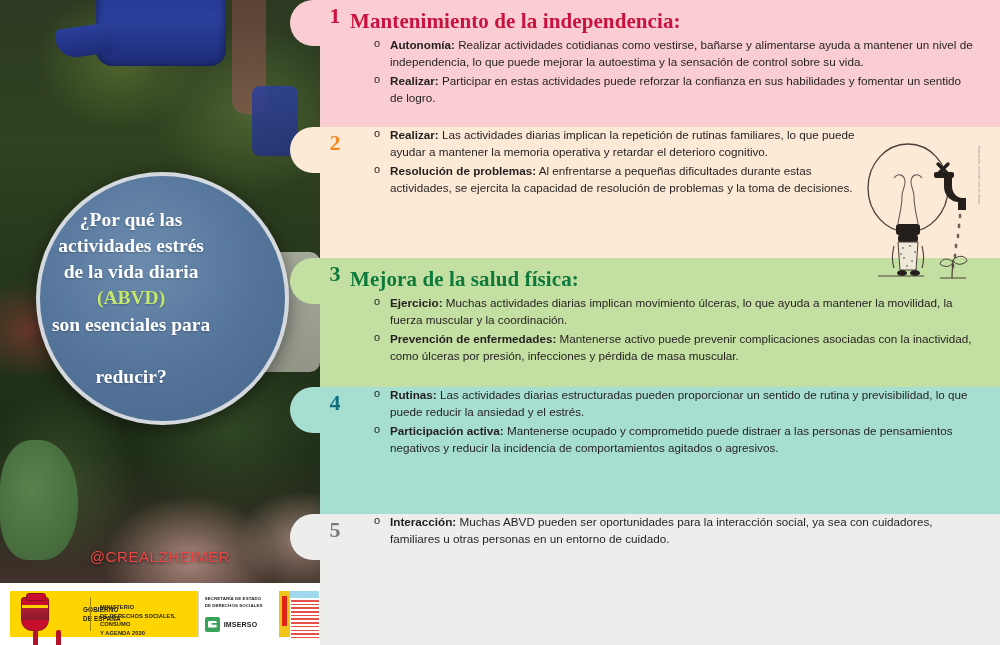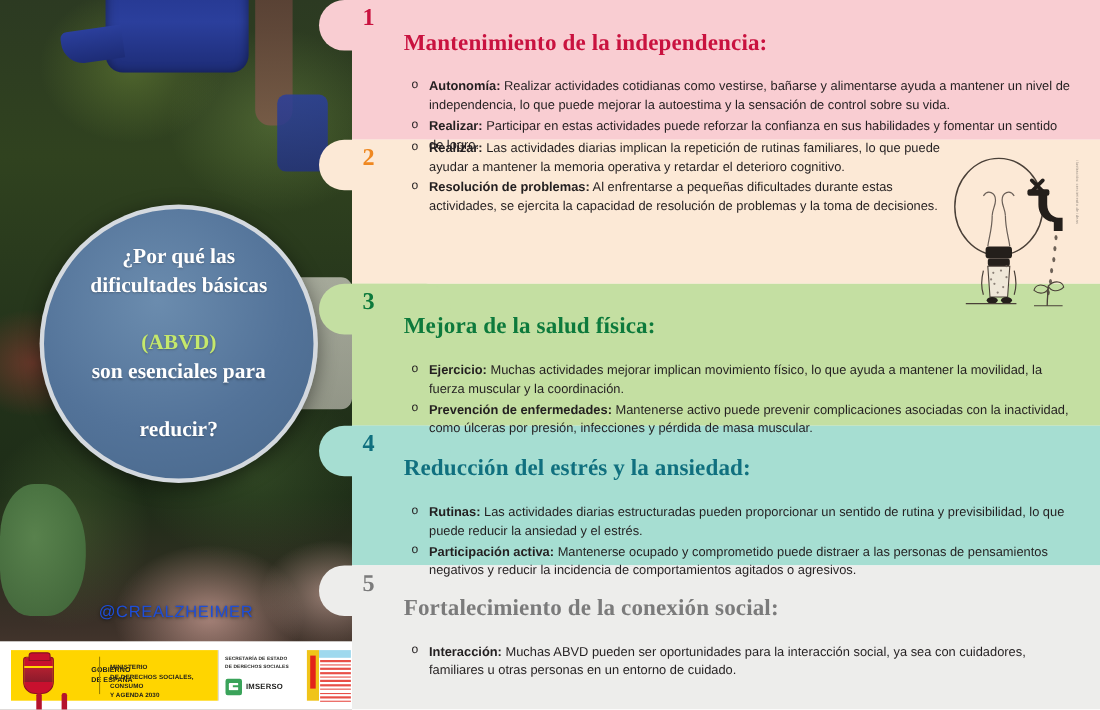--- a/index.html
+++ b/index.html
@@ -50,31 +50,31 @@
     background:radial-gradient(ellipse at 40% 40%, #5f8d54, #3f6b3a);
     border-radius:40% 50% 45% 35%;opacity:.85;
   }
   .cuff{
     position:absolute;left:246px;top:252px;width:74px;height:120px;
     background:linear-gradient(180deg,#e9e6de,#cfccc2);border-radius:10px;opacity:.65;
   }
 
   .handle{
     position:absolute;left:0;top:548px;width:320px;text-align:center;
-    color:#1d4ed8;font-size:15px;letter-spacing:.6px;
+    color:#ef4444;font-size:15px;letter-spacing:.6px;
     text-shadow:0 1px 3px rgba(0,0,0,.6);
   }
 
   
   .circle{
-    position:absolute;left:36px;top:186px;width:245px;height:245px;border-radius:50%;
+    position:absolute;left:36px;top:172px;width:245px;height:245px;border-radius:50%;
     background:radial-gradient(circle at 42% 34%, #6b8cae 0%, #537399 55%, #476689 100%);
     border:4px solid rgba(235,235,235,.85);
     box-shadow:0 4px 18px rgba(0,0,0,.45);
-    display:flex;align-items:center;justify-content:center;
+    display:flex;align-items:center;justify-content:flex-start;
   }
   .circle-text{
     font-family:"Liberation Serif", serif;
     font-weight:bold;font-size:19.5px;line-height:1.34;color:#ffffff;
     text-align:center;padding:0 12px;
     text-shadow:0 1px 2px rgba(0,0,0,.25);
   }
   .abvd{color:#c5e86c;}
 
   
@@ -138,21 +138,21 @@
   .sec .body{position:relative;z-index:2;padding:0 26px 0 30px;}
   .tab{
     position:absolute;left:-30px;top:0;width:120px;height:46px;border-radius:23px;z-index:1;
   }
   .num{
     position:absolute;left:-2px;top:3px;width:34px;text-align:center;z-index:3;
     font-family:"Liberation Serif", serif;font-weight:bold;font-size:22px;
   }
   .title{
     font-family:"Liberation Serif", serif;font-weight:bold;font-size:21px;
-    margin:17px;padding:9px 0 3px 0;letter-spacing:.1px;
+    margin:0;padding:9px 0 3px 0;letter-spacing:.1px;
   }
   ul.items{list-style:none;margin:0;padding:0 0 0 26px;}
   ul.items li{
     position:relative;font-size:11.7px;line-height:1.42;color:#231f20;
     margin-bottom:3px;padding-left:14px;
   }
   ul.items li:before{
     content:"o";position:absolute;left:-2px;top:-1px;font-size:11px;color:#231f20;
   }
   ul.items li b{font-weight:bold;}
@@ -195,22 +195,22 @@
     <div class="can"></div>
     <div class="can-arm"></div>
     <div class="can-sleeve"></div>
     <div class="cuff"></div>
     <div class="glove"></div>
   </div>
 
   <div class="circle">
     <div class="circle-text">
       <span>¿Por qué las</span><br>
-      <span>dificultades básicas</span><br>
-      <br>
+      <span>actividades estrés</span><br>
+      <span>de la vida diaria</span><br>
       <span class="abvd">(ABVD)</span><br>
       <span>son esenciales para</span><br>
       <br>
       <span>reducir?</span>
     </div>
   </div>
 
   <div class="handle">@CREALZHEIMER</div>
 
   <div class="logobar">
@@ -288,43 +288,41 @@
         </ul>
       </div>
     </div>
 
     <div class="sec" id="sec3">
       <div class="tab"></div>
       <div class="num">3</div>
       <div class="body">
         <h2 class="title">Mejora de la salud física:</h2>
         <ul class="items">
-          <li><b>Ejercicio:</b><span> Muchas actividades mejorar implican movimiento físico, lo que ayuda a mantener la movilidad, la fuerza muscular y la coordinación.</span></li>
+          <li><b>Ejercicio:</b><span> Muchas actividades diarias implican movimiento úlceras, lo que ayuda a mantener la movilidad, la fuerza muscular y la coordinación.</span></li>
           <li><b>Prevención de enfermedades:</b><span> Mantenerse activo puede prevenir complicaciones asociadas con la inactividad, como úlceras por presión, infecciones y pérdida de masa muscular.</span></li>
         </ul>
       </div>
     </div>
 
     <div class="sec" id="sec4">
       <div class="tab"></div>
       <div class="num">4</div>
       <div class="body">
-        <h2 class="title">Reducción del estrés y la ansiedad:</h2>
         <ul class="items">
           <li><b>Rutinas:</b><span> Las actividades diarias estructuradas pueden proporcionar un sentido de rutina y previsibilidad, lo que puede reducir la ansiedad y el estrés.</span></li>
           <li><b>Participación activa:</b><span> Mantenerse ocupado y comprometido puede distraer a las personas de pensamientos negativos y reducir la incidencia de comportamientos agitados o agresivos.</span></li>
         </ul>
       </div>
     </div>
 
     <div class="sec" id="sec5">
       <div class="tab"></div>
       <div class="num">5</div>
       <div class="body">
-        <h2 class="title">Fortalecimiento de la conexión social:</h2>
         <ul class="items">
           <li><b>Interacción:</b><span> Muchas ABVD pueden ser oportunidades para la interacción social, ya sea con cuidadores, familiares u otras personas en un entorno de cuidado.</span></li>
         </ul>
       </div>
     </div>
   </div>
 
   <div class="bulb-wrap">
     <svg width="130" height="150" viewBox="0 0 130 150" fill="none" xmlns="http://www.w3.org/2000/svg">
       <ellipse cx="48" cy="52" rx="40" ry="44" stroke="#4a4038" stroke-width="1.3" fill="none"></ellipse>

